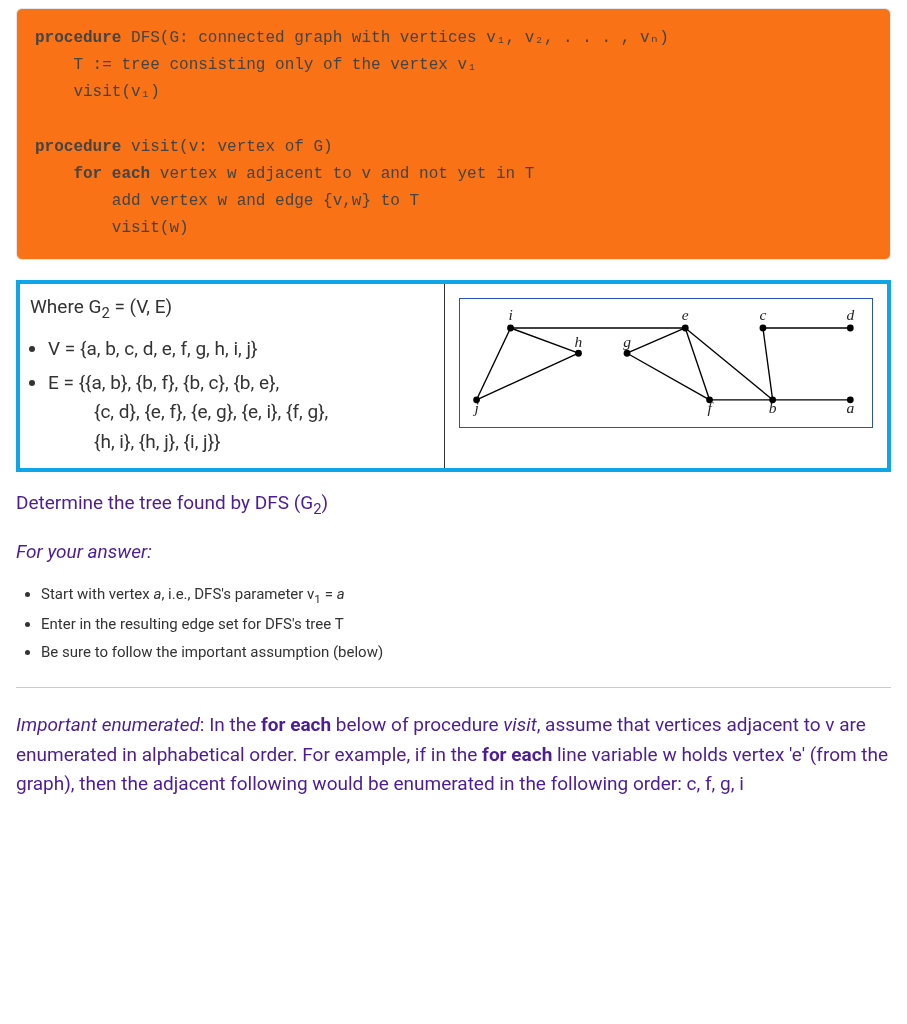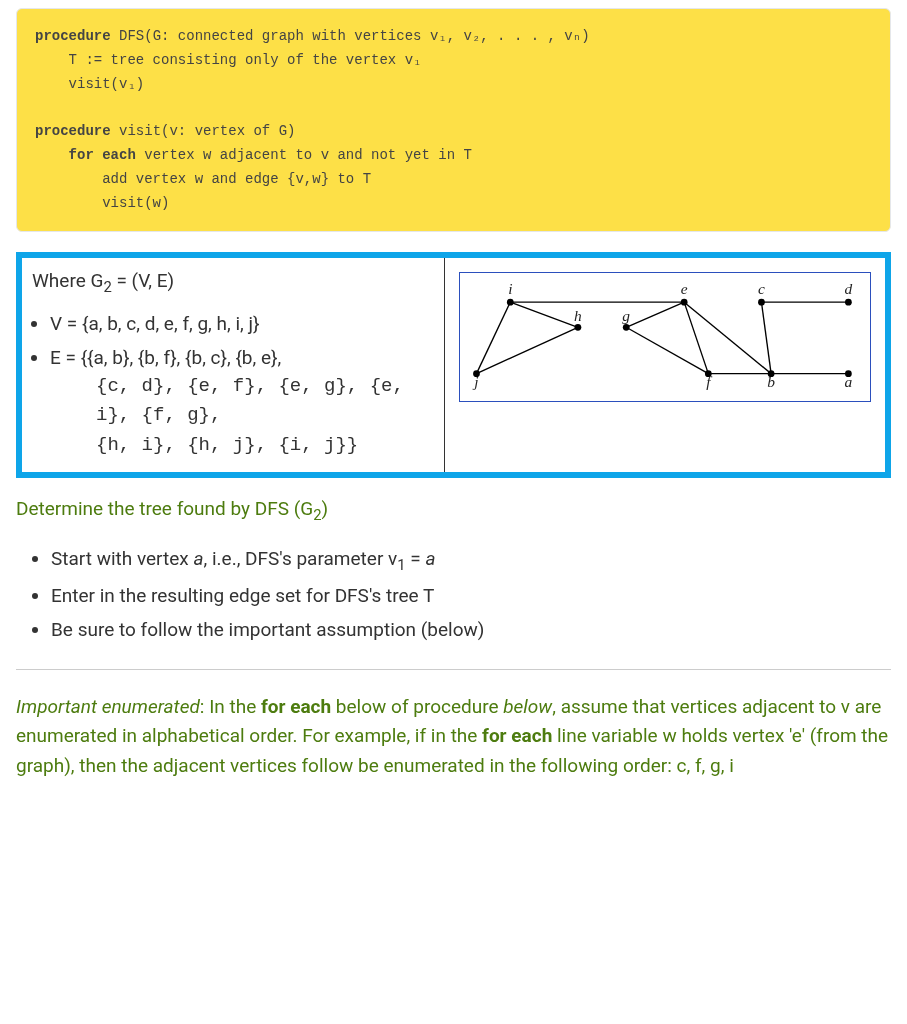--- a/index.html
+++ b/index.html
@@ -6,64 +6,64 @@
     body {
       margin: 0;
       padding: 0;
       font-family: -apple-system, BlinkMacSystemFont, "Segoe UI", Roboto, "Helvetica Neue", Arial, sans-serif;
       color: #333;
       background: #fff;
       width: 907px;
     }
     .container { padding: 0 16px 20px 16px; }
     .code-block {
-      background: #fde047;
+      background: #f97316;
       border: 1px solid #e5e7ea;
       border-radius: 6px;
       padding: 16px 18px;
       font-family: "Courier New", Courier, monospace;
-      font-size: 14px;
+      font-size: 16px;
       line-height: 1.7;
       color: #444;
       white-space: pre;
       margin: 8px 0 20px 0;
     }
     .code-block .kw { font-weight: bold; }
     .table-frame {
-      border: 6px solid #0ea5e9;
+      border: 4px solid #0ea5e9;
       border-collapse: collapse;
       width: 100%;
       margin-bottom: 8px;
     }
     .table-frame td {
       border: 1px solid #333;
       vertical-align: top;
       padding: 8px 10px;
     }
     .definition-cell {
       width: 49%;
       font-size: 19px;
       line-height: 1.55;
       color: #333;
     }
     .graph-cell { width: 51%; padding: 4px; }
     .definition-cell .heading-line { margin: 0 0 10px 0; }
     .definition-cell ul { margin: 0 0 0 18px; padding: 0; }
     .definition-cell li { margin-bottom: 4px; }
-    .indent-line { margin-left: 46px; font-family: Liberation Mono, monospace; }
+    .indent-line { margin-left: 46px; }
     .body-text {
       font-size: 19px;
       line-height: 1.55;
-      color: #4d7c0f;
+      color: #4c1d95;
       margin: 16px 0;
     }
     .instr-list {
-      margin: 6px 0 22px 35px;
+      margin: 6px 0 22px 25px;
       padding: 0;
-      font-size: 19px;
+      font-size: 15px;
       line-height: 1.7;
     }
     .instr-list li { margin-bottom: 2px; }
     hr.sep {
       border: none;
       border-top: 1px solid #ccc;
       margin: 22px 0;
     }
     .graph-svg-wrap {
       border: 1px solid #2b4fbd;
@@ -152,28 +152,31 @@
         </div>
       </td>
     </tr>
   </tbody>
     </table>
 
   <div class="body-text">
     <span>Determine the tree found by DFS (G</span><sub>2</sub><span>)</span>
   </div>
 
+  <div class="body-text">
+    <em>For your answer:</em>
+  </div>
 
   <ul class="instr-list">
     <li>
       <span>Start with vertex </span><em>a</em><span>, i.e., DFS's parameter v</span><sub>1</sub><span> = </span><em>a</em>
     </li>
     <li>Enter in the resulting edge set for DFS's tree T</li>
     <li>Be sure to follow the important assumption (below)</li>
   </ul>
 
   <hr class="sep">
 
   <div class="body-text">
-    <em>Important enumerated</em><span>: In the </span><b>for each</b><span> below of procedure </span><em>below</em><span>, assume that vertices adjacent to v are enumerated in alphabetical order. For example, if in the </span><b>for each</b><span> line variable w holds vertex 'e' (from the graph), then the adjacent vertices follow be enumerated in the following order: c, f, g, i</span>
+    <em>Important enumerated</em><span>: In the </span><b>for each</b><span> below of procedure </span><em>visit</em><span>, assume that vertices adjacent to v are enumerated in alphabetical order. For example, if in the </span><b>for each</b><span> line variable w holds vertex 'e' (from the graph), then the adjacent following would be enumerated in the following order: c, f, g, i</span>
   </div>
 
 </div>
 
 </body></html>

